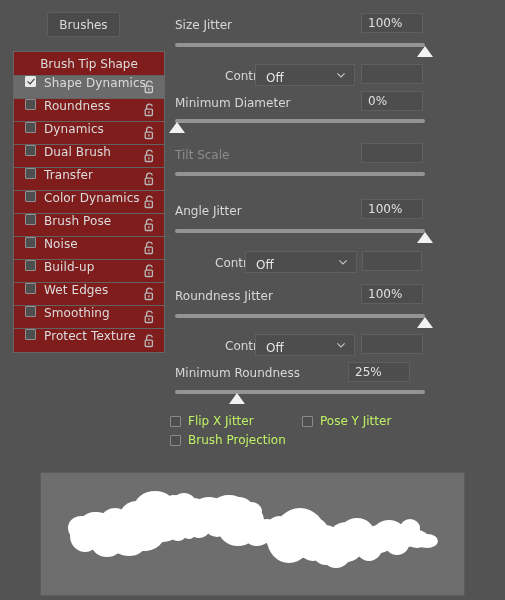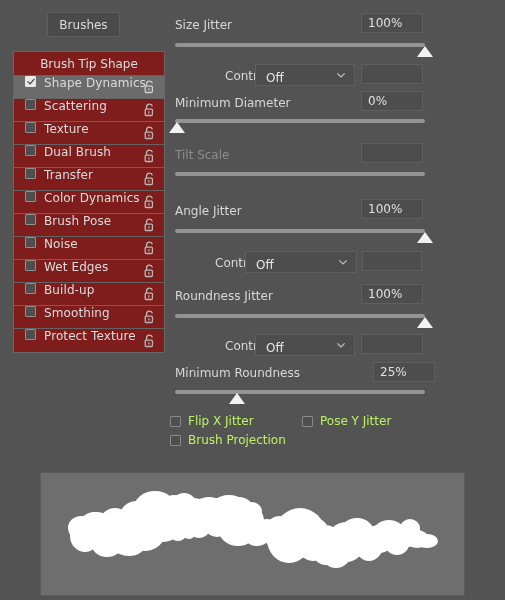--- a/index.html
+++ b/index.html
@@ -233,31 +233,31 @@
     <span class="opt-label">Shape Dynamics</span>
     <svg class="lock-icon" viewBox="0 0 13 14">
       <path d="M3.5 6.2V4.0a3 3 0 0 1 5.9-0.6" fill="none" stroke="#cfcfcf" stroke-width="1.3"></path>
       <rect x="2.2" y="6.1" width="7.2" height="6.4" rx="1" fill="none" stroke="#cfcfcf" stroke-width="1.3"></rect>
       <rect x="5.3" y="8.2" width="1.2" height="2.3" fill="#cfcfcf"></rect>
     </svg>
   </div>
 
   <div class="option-row">
     <span class="opt-check"></span>
-    <span class="opt-label">Scattering</span>
-    <svg class="lock-icon" viewBox="0 0 13 14">
-      <path d="M3.5 6.2V4.0a3 3 0 0 1 5.9-0.6" fill="none" stroke="#b9b9b9" stroke-width="1.3"></path>
-      <rect x="2.2" y="6.1" width="7.2" height="6.4" rx="1" fill="none" stroke="#b9b9b9" stroke-width="1.3"></rect>
-      <rect x="5.3" y="8.2" width="1.2" height="2.3" fill="#b9b9b9"></rect>
-    </svg>
-  </div>
-
-  <div class="option-row">
-    <span class="opt-check"></span>
-    <span class="opt-label">Texture</span>
+    <span class="opt-label">Roundness</span>
+    <svg class="lock-icon" viewBox="0 0 13 14">
+      <path d="M3.5 6.2V4.0a3 3 0 0 1 5.9-0.6" fill="none" stroke="#b9b9b9" stroke-width="1.3"></path>
+      <rect x="2.2" y="6.1" width="7.2" height="6.4" rx="1" fill="none" stroke="#b9b9b9" stroke-width="1.3"></rect>
+      <rect x="5.3" y="8.2" width="1.2" height="2.3" fill="#b9b9b9"></rect>
+    </svg>
+  </div>
+
+  <div class="option-row">
+    <span class="opt-check"></span>
+    <span class="opt-label">Dynamics</span>
     <svg class="lock-icon" viewBox="0 0 13 14">
       <path d="M3.5 6.2V4.0a3 3 0 0 1 5.9-0.6" fill="none" stroke="#b9b9b9" stroke-width="1.3"></path>
       <rect x="2.2" y="6.1" width="7.2" height="6.4" rx="1" fill="none" stroke="#b9b9b9" stroke-width="1.3"></rect>
       <rect x="5.3" y="8.2" width="1.2" height="2.3" fill="#b9b9b9"></rect>
     </svg>
   </div>
 
   <div class="option-row">
     <span class="opt-check"></span>
     <span class="opt-label">Dual Brush</span>
@@ -303,31 +303,31 @@
     <span class="opt-label">Noise</span>
     <svg class="lock-icon" viewBox="0 0 13 14">
       <path d="M3.5 6.2V4.0a3 3 0 0 1 5.9-0.6" fill="none" stroke="#b9b9b9" stroke-width="1.3"></path>
       <rect x="2.2" y="6.1" width="7.2" height="6.4" rx="1" fill="none" stroke="#b9b9b9" stroke-width="1.3"></rect>
       <rect x="5.3" y="8.2" width="1.2" height="2.3" fill="#b9b9b9"></rect>
     </svg>
   </div>
 
   <div class="option-row">
     <span class="opt-check"></span>
+    <span class="opt-label">Build-up</span>
+    <svg class="lock-icon" viewBox="0 0 13 14">
+      <path d="M3.5 6.2V4.0a3 3 0 0 1 5.9-0.6" fill="none" stroke="#b9b9b9" stroke-width="1.3"></path>
+      <rect x="2.2" y="6.1" width="7.2" height="6.4" rx="1" fill="none" stroke="#b9b9b9" stroke-width="1.3"></rect>
+      <rect x="5.3" y="8.2" width="1.2" height="2.3" fill="#b9b9b9"></rect>
+    </svg>
+  </div>
+
+  <div class="option-row">
+    <span class="opt-check"></span>
     <span class="opt-label">Wet Edges</span>
-    <svg class="lock-icon" viewBox="0 0 13 14">
-      <path d="M3.5 6.2V4.0a3 3 0 0 1 5.9-0.6" fill="none" stroke="#b9b9b9" stroke-width="1.3"></path>
-      <rect x="2.2" y="6.1" width="7.2" height="6.4" rx="1" fill="none" stroke="#b9b9b9" stroke-width="1.3"></rect>
-      <rect x="5.3" y="8.2" width="1.2" height="2.3" fill="#b9b9b9"></rect>
-    </svg>
-  </div>
-
-  <div class="option-row">
-    <span class="opt-check"></span>
-    <span class="opt-label">Build-up</span>
     <svg class="lock-icon" viewBox="0 0 13 14">
       <path d="M3.5 6.2V4.0a3 3 0 0 1 5.9-0.6" fill="none" stroke="#b9b9b9" stroke-width="1.3"></path>
       <rect x="2.2" y="6.1" width="7.2" height="6.4" rx="1" fill="none" stroke="#b9b9b9" stroke-width="1.3"></rect>
       <rect x="5.3" y="8.2" width="1.2" height="2.3" fill="#b9b9b9"></rect>
     </svg>
   </div>
 
   <div class="option-row">
     <span class="opt-check"></span>
     <span class="opt-label">Smoothing</span>
@@ -406,21 +406,21 @@
   <div class="ctrl-label right" style="left:225px; top:339px; width:45px;">Control:</div>
   <div class="select-box" style="left:255px; top:334px; width:100px;">
     <span>Off</span>
     <svg class="select-arrow" viewBox="0 0 8 5">
       <path d="M0.4 0.4 L4 4 L7.6 0.4" fill="none" stroke="#c7c7c7" stroke-width="1.1"></path>
     </svg>
   </div>
   <div class="value-box blank" style="left:361px; top:334px; width:62px;"></div>
 
   <div class="ctrl-label" style="left:175px; top:366px;">Minimum Roundness</div>
-  <div class="value-box" style="left:373px; top:362px; width:62px;">25%</div>
+  <div class="value-box" style="left:348px; top:362px; width:62px;">25%</div>
   <div class="slider" style="left:175px; top:390px; width:250px;">
     <div class="track"></div>
     <div class="thumb" style="left:62px;"></div>
   </div>
 
   <div class="cb-row" style="left:170px; top:414px;">
     <span class="cb-box"></span>
     <span class="cb-label">Flip X Jitter</span>
   </div>
   <div class="cb-row" style="left:302px; top:414px;">

